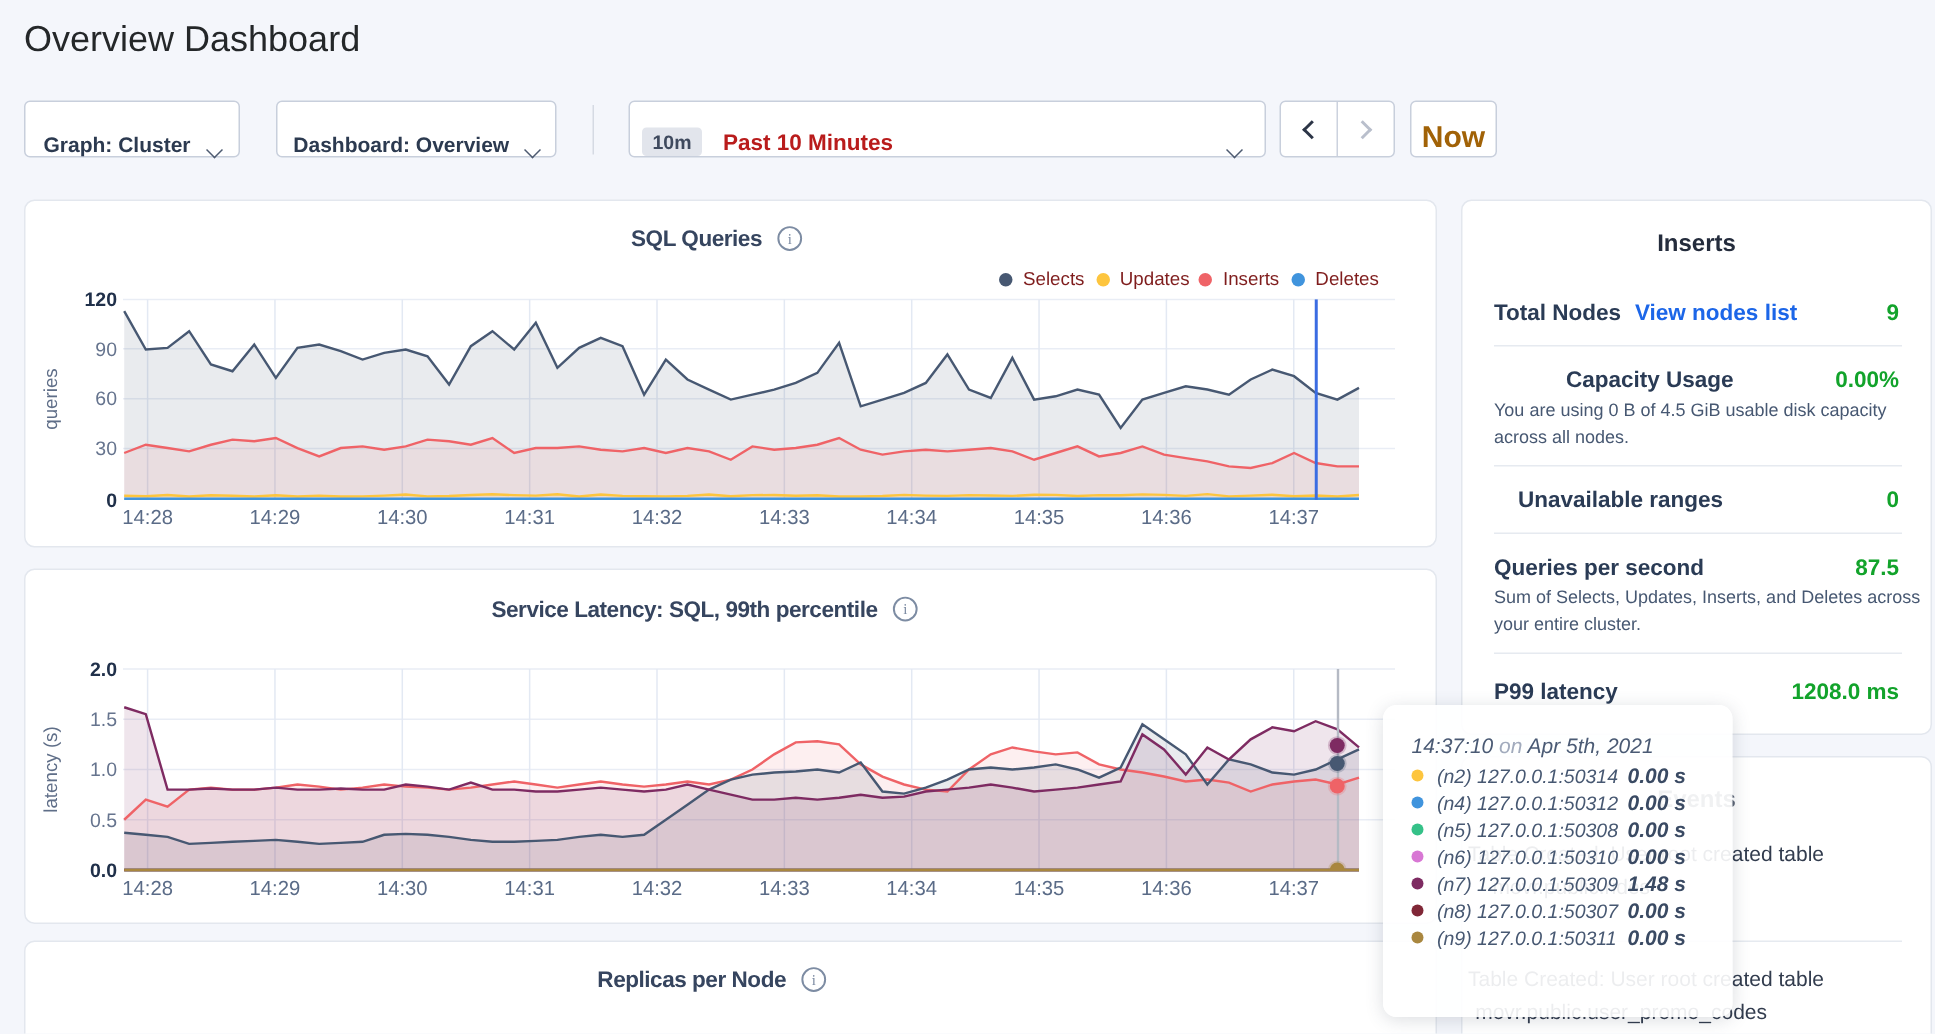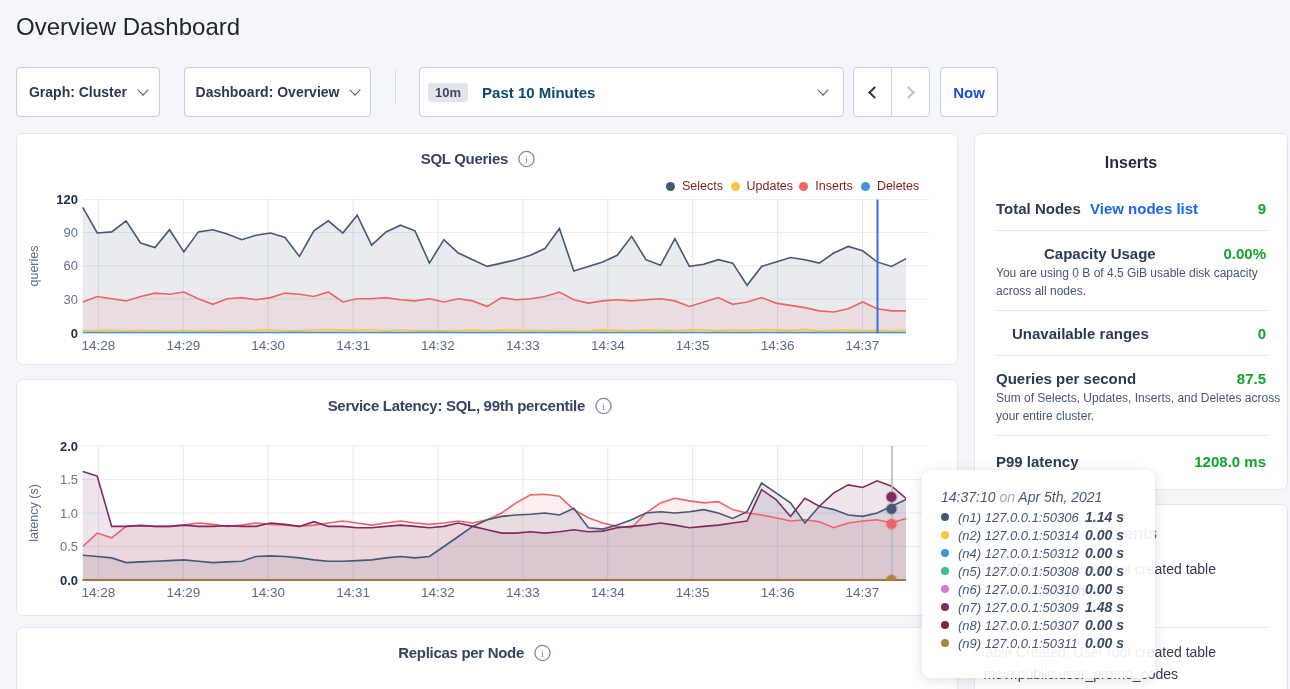--- a/index.html
+++ b/index.html
@@ -1,20 +1,20 @@
 <!DOCTYPE html>
 <html><head><meta charset="utf-8">
 <style>
 * { margin:0; padding:0; box-sizing:border-box; }
 html,body { width:1290px; height:689px; overflow:hidden; background:#f4f6fb;
   font-family:"Liberation Sans",sans-serif; position:relative; }
 .abs { position:absolute;font-style:italic; }
 h1 { position:absolute; left:16px; top:13px; font-size:24px; font-weight:normal; color:#242729; }
-.btn { position:absolute; background:#fff; border:1px solid #c8cfdc; border-radius:4px; height:50px; top:67px;
-  font-size:14px; font-weight:bold; color:#2c3a50; display:flex; align-items:center; justify-content:center; }
+.btn { position:absolute; background:#fff; border:1px solid #c8cfdc; border-radius:4px; height:38px; top:67px;
+  font-size:14px; font-weight:bold; color:#2c3a50; display:flex; align-items:flex-end; justify-content:center; }
 .chev { display:inline-block; width:8px; height:8px; border-right:1.8px solid #4d5a70; border-bottom:1.8px solid #4d5a70;
   transform:rotate(45deg); margin-left:12px; margin-top:-4px; }
 .card { position:absolute; left:16px; width:942px; background:#fff; border:1px solid #e3e7ee; border-radius:7px; }
 .panel { position:absolute; background:#fff; border:1px solid #e3e7ee; border-radius:7px; }
 .slab { position:absolute; font-size:15px; font-weight:bold; color:#2a3b55; }
 .slink { position:absolute; font-size:15px; font-weight:bold; color:#1c66e8; }
 .sval { position:absolute; font-size:15px; font-weight:bold; color:#12a32b; }
 .sdesc { position:absolute; left:21px; width:300px; font-size:12px; color:#475872; line-height:17.5px; }
 .ssep { position:absolute; left:21px; width:272px; border-top:1px solid #e6eaf0; }
 .evline { position:absolute; font-size:14px; color:#323c4e; white-space:nowrap; }
@@ -25,32 +25,32 @@
 </style></head>
 <body>
 <h1>Overview Dashboard</h1>
 
 <div class="btn" style="left:16px; width:144px;">Graph: Cluster<span class="chev"></span></div>
 <div class="btn" style="left:184px; width:187px;">Dashboard: Overview<span class="chev"></span></div>
 <div class="abs" style="left:395px;top:70px;height:33px;border-left:1px solid #d5dae3;"></div>
 
 <div class="btn" style="left:419px; width:425px; justify-content:flex-start; padding:0 16px 0 8px;">
   <span style="background:#e2e5ec;border-radius:3px;font-size:13px;font-weight:bold;color:#3f4a5e;padding:2px 7px;">10m</span>
-  <span style="margin-left:14px;font-size:15px;color:#0c4a6e;">Past 10 Minutes</span>
+  <span style="margin-left:14px;font-size:15px;color:#b91c1c;">Past 10 Minutes</span>
   <span class="chev" style="margin-left:auto;"></span>
 </div>
 <div class="btn" style="left:853px; width:77px; padding:0;">
   <span style="flex:1;display:flex;align-items:center;justify-content:center;border-right:1px solid #ccd2de;height:100%;">
     <span style="display:inline-block;width:9px;height:9px;border-left:2.6px solid #2c3547;border-bottom:2.6px solid #2c3547;transform:rotate(45deg);margin-left:4px;"></span>
   </span>
   <span style="flex:1;display:flex;align-items:center;justify-content:center;height:100%;">
     <span style="display:inline-block;width:9px;height:9px;border-right:2.6px solid #b9bfcc;border-top:2.6px solid #b9bfcc;transform:rotate(45deg);margin-right:4px;"></span>
   </span>
 </div>
-<div class="btn" style="left:940px; width:58px; color:#1d4ed8; font-size:15px;">Now</div>
+<div class="btn" style="left:940px; width:58px; color:#a16207; font-size:20px;">Now</div>
 
 <div class="card" style="top:133px; height:232px;">
 <svg width="942" height="232" viewBox="0 0 942 232" style="position:absolute;left:-1px;top:-1px;font-family:'Liberation Sans',sans-serif">
 <text x="492" y="31" text-anchor="end" font-size="15" font-weight="bold" letter-spacing="-0.3" fill="#36455f">SQL Queries</text>
 <circle cx="510.5" cy="26" r="7.6" fill="none" stroke="#7d8ca3" stroke-width="1.3"></circle>
 <text x="510.5" y="29.6" text-anchor="middle" font-size="10" fill="#7d8ca3" font-family="'Liberation Serif',serif">i</text>
 <text x="22" y="133" transform="rotate(-90 22 133)" text-anchor="middle" font-size="12.5" fill="#5f6e88">queries</text>
 <text x="62" y="204.7" text-anchor="end" font-size="13" font-weight="bold" fill="#20304a">0</text>
 <line x1="66" y1="166.0" x2="914" y2="166.0" stroke="#e9edf5" stroke-width="1"></line>
 <text x="62" y="170.5" text-anchor="end" font-size="13" font-weight="normal" fill="#66748e">30</text>
@@ -193,25 +193,20 @@
   <div class="evline" style="left:20px;top:77.5px;">movr.public.rides</div>
   <div style="position:absolute;left:20px;top:122px;width:273px;border-top:1px solid #e6eaf0;"></div>
   <div class="evline" style="right:71px;top:138.5px;">Table Created: User root created table</div>
   <div class="evline" style="right:109px;top:160.5px;">movr.public.user_promo_codes</div>
 </div>
 
 <div class="abs" style="left:922px;top:470px;width:233px;height:208px;background:rgba(255,255,255,0.91);
      border-radius:9px;box-shadow:0 2px 12px rgba(60,70,90,0.18);padding:19px 0 0 19px;">
   <div style="font-size:14px;color:#4a5a74;height:17px;margin-bottom:2px;">14:37:10 <span style="color:#a2abbd">on</span> Apr 5th, 2021</div>
 <div class="ttrow">
-      <span class="ttdot" style="background:#475872"></span>
-      <span class="ttaddr">(n1) 127.0.0.1:50306</span>
-      <span class="ttval">1.14 s</span>
-    </div>
-<div class="ttrow">
       <span class="ttdot" style="background:#fdc53e"></span>
       <span class="ttaddr">(n2) 127.0.0.1:50314</span>
       <span class="ttval">0.00 s</span>
     </div>
 <div class="ttrow">
       <span class="ttdot" style="background:#4094dd"></span>
       <span class="ttaddr">(n4) 127.0.0.1:50312</span>
       <span class="ttval">0.00 s</span>
     </div>
 <div class="ttrow">

